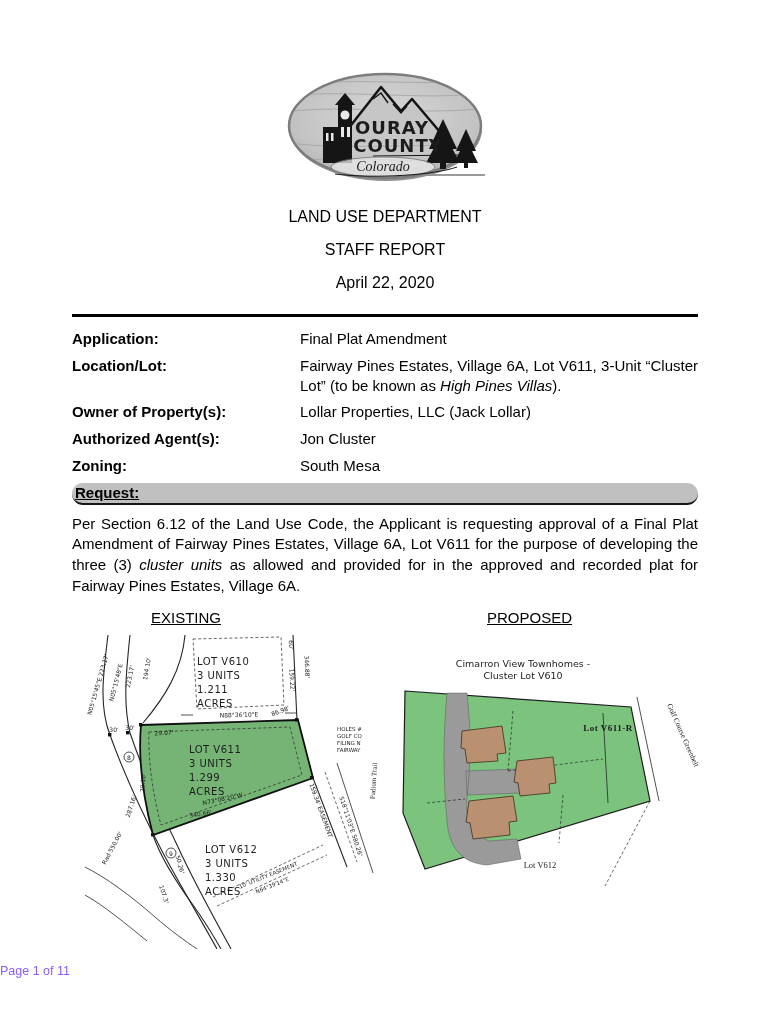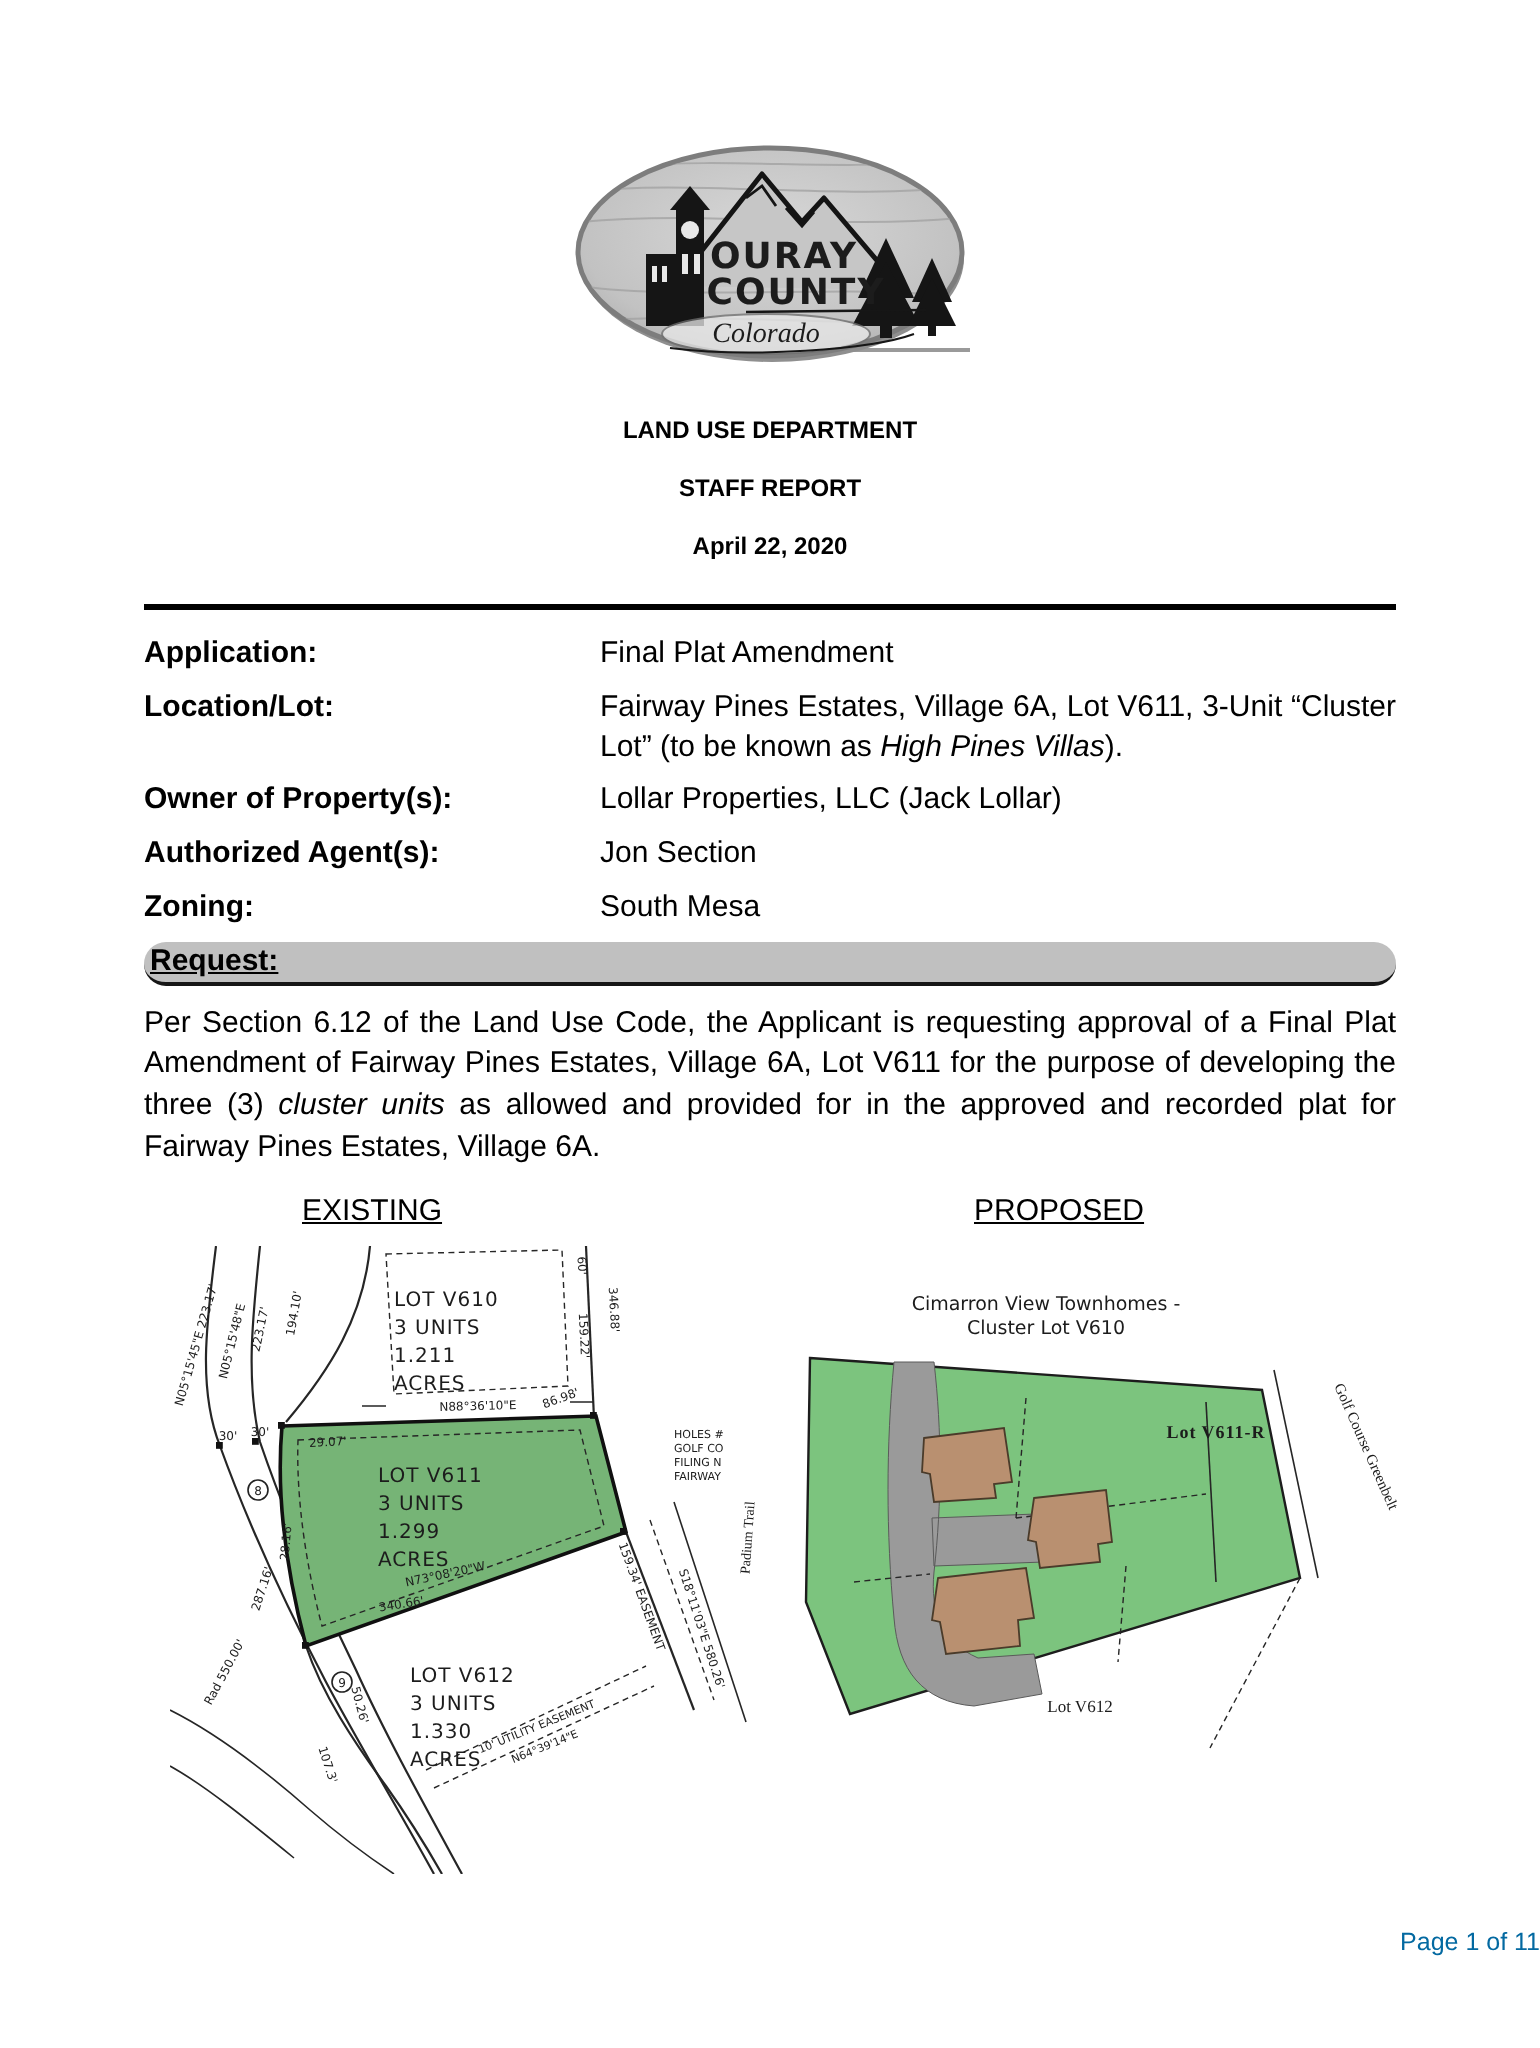--- a/index.html
+++ b/index.html
@@ -11,21 +11,21 @@
     --logo-gray:#bdbdbd;
   }
   *{box-sizing:border-box}
   html,body{margin:0;padding:0}
   body{
     width:770px;height:1024px;background:#fff;color:#000;
     font-family:"Liberation Sans",sans-serif;position:relative;overflow:hidden;
   }
   .content{padding:16px 72px}
   .logo-wrap{text-align:center;padding-top:55px;height:170px}
-  .doc-heading{font-size:12px;font-weight:bold;text-align:center;margin:12px}
+  .doc-heading{font-size:16px;font-weight:normal;text-align:center;margin:12px}
   .dept{margin-top:22px}
   .staff{margin-top:15px}
   .date{margin-top:15px}
   .rule{border:none;border-top:3px solid #000;margin:22px 0 12px}
   .info-row{display:flex;font-size:15px;line-height:1.32;margin-bottom:7px}
   .info-label{width:228px;flex:none;font-weight:bold}
   .info-value{flex:1}
   .info-value.justify{text-align:justify}
   .request-bar{
     background:var(--request-bar-gray);
@@ -34,21 +34,21 @@
     padding:1px 3px 2px;margin-top:3px;border-radius:11px;
   }
   .request-p{font-size:15px;line-height:1.38;text-align:justify;margin:9px 0 0}
   .map-headings{position:relative;height:22px;margin-top:12px;font-size:15px}
   .map-headings span{position:absolute;text-decoration:underline}
   .existing-h{left:79px}
   .proposed-h{left:415px}
   .maps{position:relative;height:335px}
   .map-existing{position:absolute;left:13px;top:4px}
   .map-proposed{position:absolute;left:293px;top:22px}
-  .footer{position:absolute;left:0;right:0;bottom:46px;text-align:right;font-size:12.5px;color:#0369a1}
+  .footer{position:absolute;left:0;right:0;bottom:46px;text-align:left;font-size:12.5px;color:#8b5cf6}
   svg text{font-family:"DejaVu Sans",sans-serif;fill:#1c1c1c}
   .plat-label{font-size:10px;letter-spacing:.5px;fill:#161616}
   .plat-small{font-size:6px;fill:#222}
   .plat-tiny{font-size:5.5px;fill:#333}
   .serif{font-family:"Liberation Serif",serif}
   .road{fill:none;stroke:#262626;stroke-width:1.1}
   .thin{fill:none;stroke:#262626;stroke-width:.8}
   .dashed{fill:none;stroke:#262626;stroke-width:.7;stroke-dasharray:3,2.2}
   .corner{fill:#111}
 </style>
@@ -129,21 +129,21 @@
     <div class="info-row">
       <div class="info-label">Location/Lot:</div>
       <div class="info-value justify"><span>Fairway Pines Estates, Village 6A, Lot V611, 3-Unit “Cluster Lot” (to be known as </span><i>High Pines Villas</i><span>).</span></div>
     </div>
     <div class="info-row">
       <div class="info-label">Owner of Property(s):</div>
       <div class="info-value">Lollar Properties, LLC (Jack Lollar)</div>
     </div>
     <div class="info-row">
       <div class="info-label">Authorized Agent(s):</div>
-      <div class="info-value">Jon Section</div>
+      <div class="info-value">Jon Cluster</div>
     </div>
     <div class="info-row">
       <div class="info-label">Zoning:</div>
       <div class="info-value">South Mesa</div>
     </div>
   </div>
 
   <div class="request-bar">Request:</div>
   <p class="request-p"><span>Per Section 6.12 of the Land Use Code, the Applicant is requesting approval of a Final Plat Amendment of Fairway Pines Estates, Village 6A, Lot V611 for the purpose of developing the three (3) </span><i>cluster units</i><span> as allowed and provided for in the approved and recorded plat for Fairway Pines Estates, Village 6A.</span></p>
 

